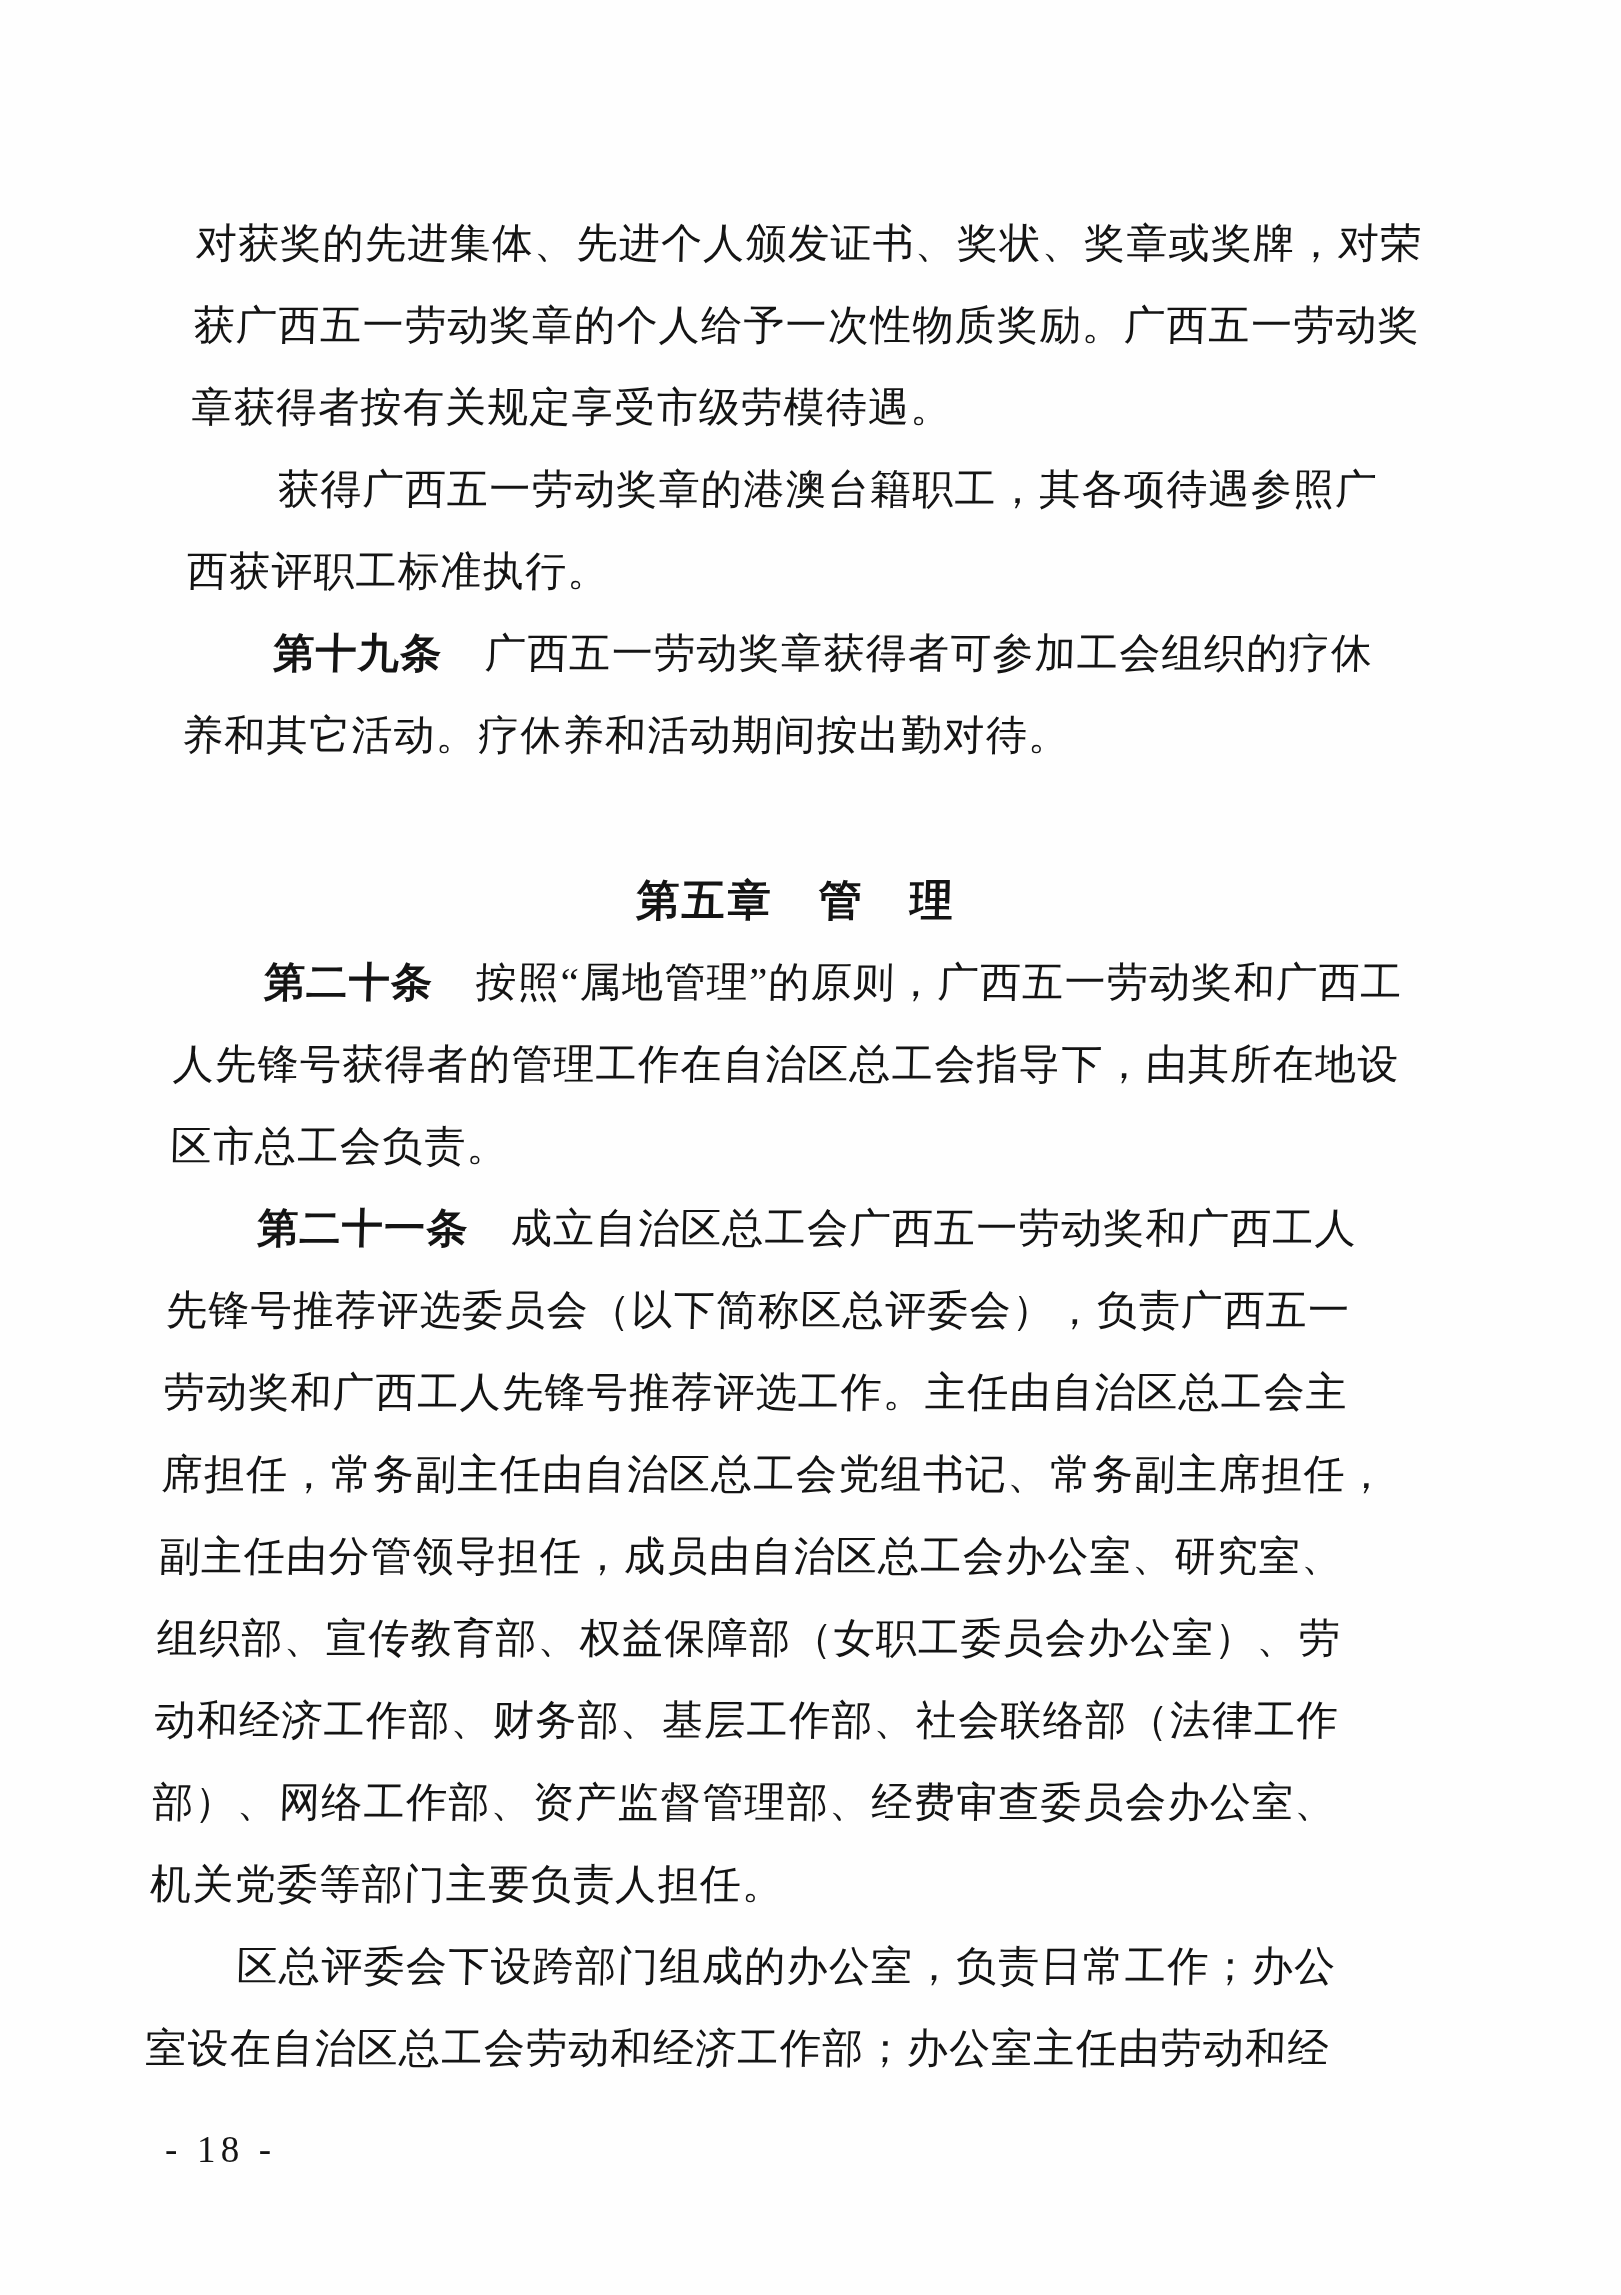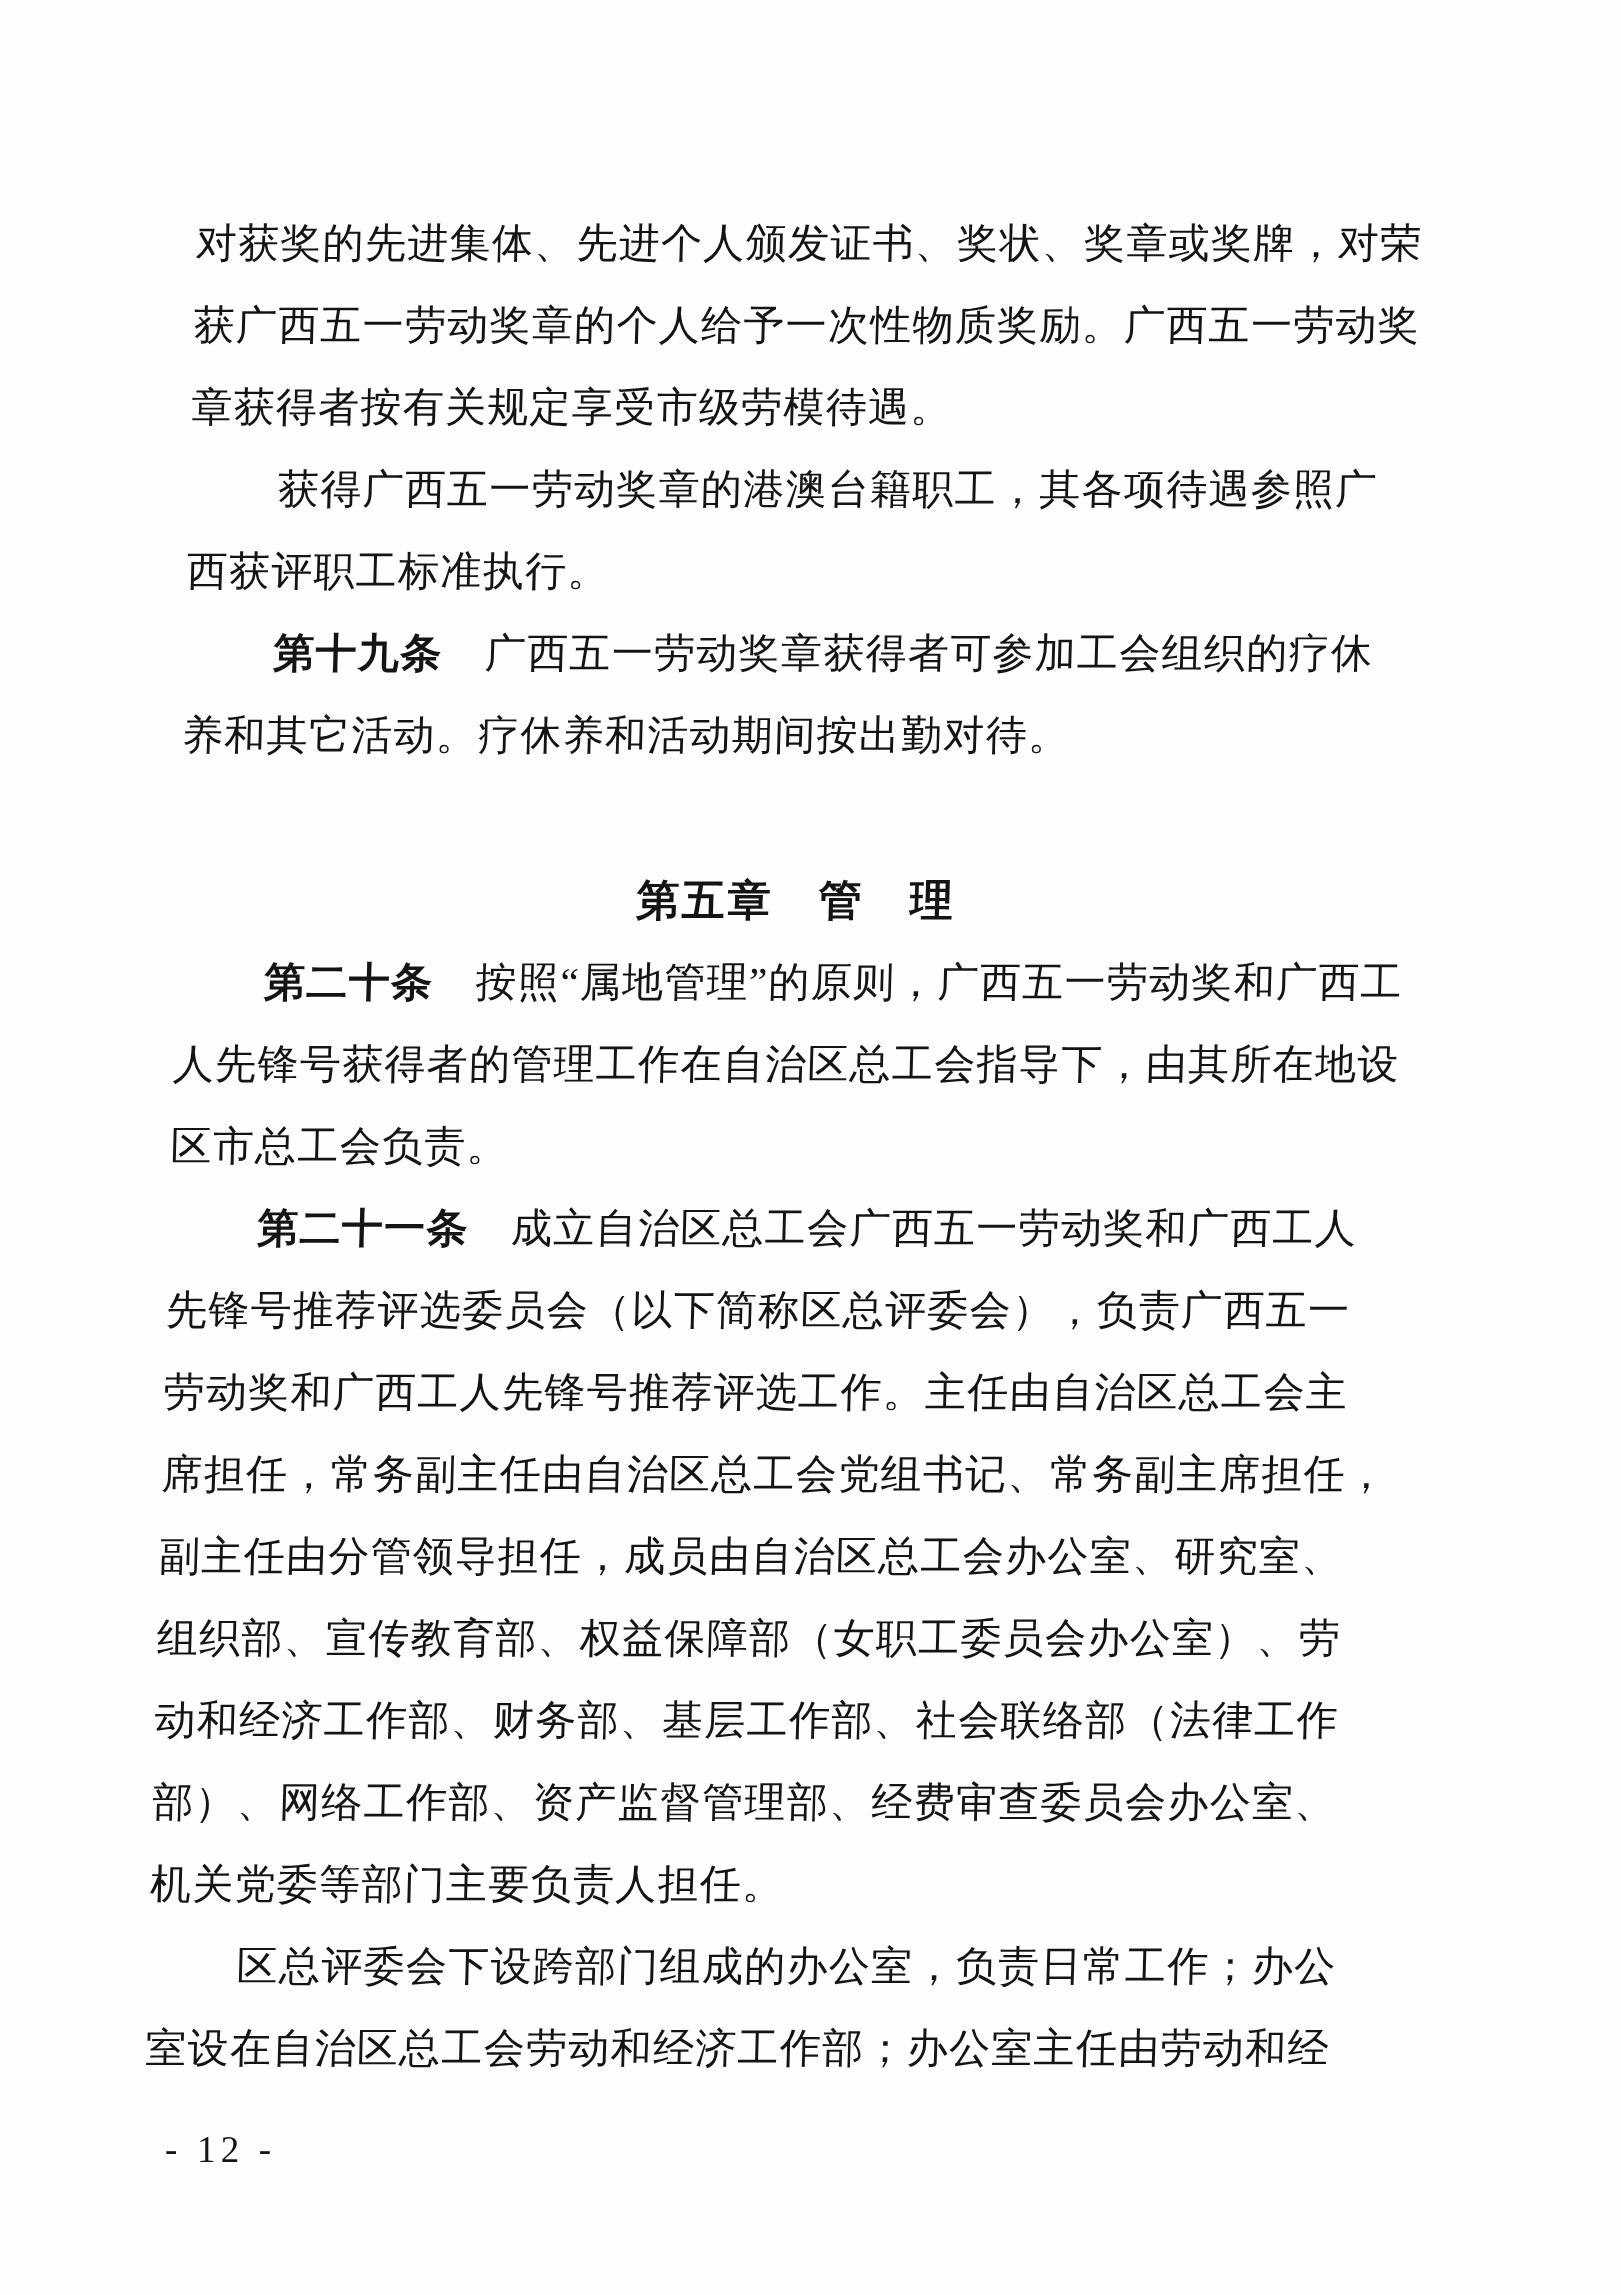--- a/index.html
+++ b/index.html
@@ -77,15 +77,15 @@
     <div class="line"><span>副主任由分管领导担任，成员由自治区总工会办公室、研究室、</span></div>
     <div class="line"><span>组织部、宣传教育部、权益保障部（女职工委员会办公室）、劳</span></div>
     <div class="line"><span>动和经济工作部、财务部、基层工作部、社会联络部（法律工作</span></div>
     <div class="line"><span>部）、网络工作部、资产监督管理部、经费审查委员会办公室、</span></div>
     <div class="line"><span>机关党委等部门主要负责人担任。</span></div>
     <div class="line indent"><span>区总评委会下设跨部门组成的办公室，负责日常工作；办公</span></div>
     <div class="line"><span>室设在自治区总工会劳动和经济工作部；办公室主任由劳动和经</span></div>
 
   </div>
 
-  <div class="pagenum">- 12 -</div>
+  <div class="pagenum">- 18 -</div>
 </div>
 
 
 </body></html>

